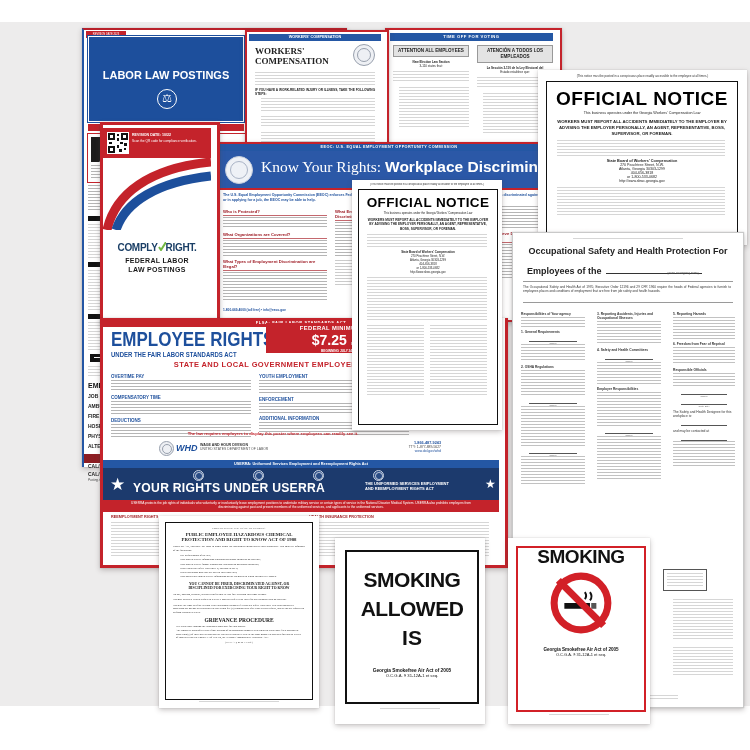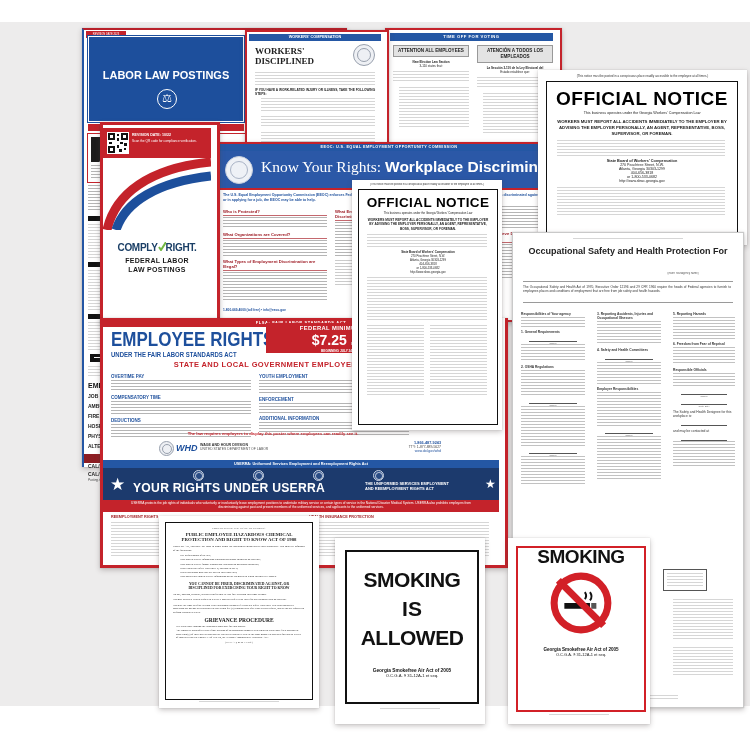--- a/index.html
+++ b/index.html
@@ -96,21 +96,21 @@
       <div style="position:relative;height:58px;margin-top:3px;">
         <div class="gkl" style="left:0;top:0;width:76px;height:12px;"></div>
         <div class="gkl" style="left:6px;top:16px;width:70px;height:40px;"></div>
       </div>
     </div>
   </div>
 
   <div class="p" style="left:245px;top:30px;width:140px;height:132px;z-index:3;border:2px solid #c4232b;">
     <div class="t bluebar ctr nw" style="left:2px;top:2px;width:132px;height:7px;font-size:3.8px;line-height:7px;font-weight:bold;">WORKERS' COMPENSATION</div>
     <div class="t" style="left:8px;top:14px;font-family:'Liberation Serif',serif;font-size:9px;font-weight:bold;">WORKERS'</div>
-    <div class="t" style="left:8px;top:24px;font-family:'Liberation Serif',serif;font-size:9px;font-weight:bold;">DISCIPLINED</div>
+    <div class="t" style="left:8px;top:24px;font-family:'Liberation Serif',serif;font-size:9px;font-weight:bold;">COMPENSATION</div>
     <div class="seal" style="left:106px;top:12px;width:20px;height:20px;">
         <i></i>
       </div>
     <div class="gkl" style="left:8px;top:40px;width:120px;height:13px;"></div>
     <div class="t" style="left:8px;top:56px;width:122px;font-size:3.2px;font-weight:bold;line-height:1.25;">IF YOU HAVE A WORK-RELATED INJURY OR ILLNESS, TAKE THE FOLLOWING STEPS:</div>
     <div class="gkl" style="left:14px;top:66px;width:114px;height:14px;"></div>
     <div class="gkl" style="left:14px;top:84px;width:114px;height:12px;"></div>
     <div class="gkl" style="left:14px;top:100px;width:114px;height:12px;"></div>
     <div class="gkl" style="left:14px;top:116px;width:114px;height:10px;"></div>
   </div>
@@ -308,20 +308,24 @@
       <div style="position:relative;height:70px;margin:4px 8px 0;">
         <div class="gkl" style="left:0;top:0;width:57px;height:70px;"></div>
         <div class="gkl" style="left:63px;top:0;width:57px;height:70px;"></div>
       </div>
     </div>
   </div>
 
   <div class="p" style="left:512px;top:232px;width:230px;height:474px;z-index:8;border:1px solid #c9c9c9;">
     <div class="gkl" style="left:60px;top:5px;width:110px;height:3px;"></div>
     <div class="t ctr nw" style="left:8px;top:13px;width:214px;font-size:9px;font-weight:bold;color:#222;">Occupational Safety and Health Protection For</div>
+    <div class="t nw" style="left:14px;top:27px;width:210px;">
+      <span style="font-size:9px;font-weight:bold;color:#222;">Employees of the</span>
+      <span style="display:inline-block;width:96px;border-bottom:1px solid #333;height:8px;"></span>
+    </div>
     <div class="t ctr nw" style="left:120px;top:39px;width:100px;font-size:2.6px;color:#555;">(Insert Your Agency Name)</div>
     <div class="hair" style="left:10px;top:48px;width:210px;"></div>
     <div class="t" style="left:10px;top:52px;width:208px;height:13px;overflow:hidden;font-size:3.2px;line-height:1.35;text-align:justify;color:#333;">The Occupational Safety and Health Act of 1970, Executive Order 12196 and 29 CFR 1960 require the heads of Federal agencies to furnish to employees places and conditions of employment that are free from job safety and health hazards.</div>
     <div class="hair" style="left:10px;top:69px;width:210px;"></div>
     <div class="t oshcol" style="left:8px;top:76px;width:64px;">
       <div class="oh">Responsibilities of Your agency</div>
       <div class="g" style="height:10px;"></div>
       <div class="oh">1. General Requirements</div>
       <div class="bl"></div>
         <div class="lb">(Name)</div>
@@ -398,22 +402,22 @@
         <div style="font-size:2.6px;line-height:1.3;margin-top:1px;">Any employee dissatisfied with a final decision of an appointing authority with regard to a grievance filed pursuant to subsection (c) of this Code section shall be entitled to judicial review in the same manner as provided for judicial review of contested cases in Chapter 13 of Title 50, the "Georgia Administrative Procedure Act."</div>
       </div>
       <div class="ctr nw" style="margin-top:2px;font-size:2.4px;color:#444;">(O.C.G.A. § 45-22-1 et seq.)</div>
     </div>
     <div class="gkl" style="left:40px;top:185px;width:80px;height:3px;"></div>
   </div>
 
   <div class="p" style="left:335px;top:538px;width:150px;height:186px;z-index:10;">
     <div class="t" style="left:10px;top:12px;width:130px;height:150px;border:2.5px solid #111;">
       <div class="ctr nw" style="margin-top:16px;font-size:21px;font-weight:900;letter-spacing:-.5px;color:#111;">SMOKING</div>
+      <div class="ctr nw" style="margin-top:5px;font-size:21px;font-weight:900;letter-spacing:-.5px;color:#111;">ALLOWED</div>
       <div class="ctr nw" style="margin-top:5px;font-size:21px;font-weight:900;color:#111;">IS</div>
-      <div class="ctr nw" style="margin-top:5px;font-size:21px;font-weight:900;letter-spacing:-.5px;color:#111;">ALLOWED</div>
       <div class="ctr nw" style="margin-top:18px;font-size:4.8px;font-weight:bold;color:#111;">Georgia Smokefree Air Act of 2005</div>
       <div class="ctr nw" style="font-size:4.2px;color:#222;">O.C.G.A. § 31-12A-1 et seq.</div>
     </div>
     <div class="gkl" style="left:45px;top:170px;width:60px;height:3px;"></div>
   </div>
 
   <div class="p" style="left:508px;top:538px;width:142px;height:186px;z-index:11;">
     <div class="t" style="left:8px;top:8px;width:126px;height:162px;border:2px solid #d22027;">
       <div class="ctr nw" style="margin-top:-2px;font-size:19px;font-weight:900;letter-spacing:-.5px;color:#111;">SMOKING</div>
       <div style="text-align:center;margin-top:3px;">

